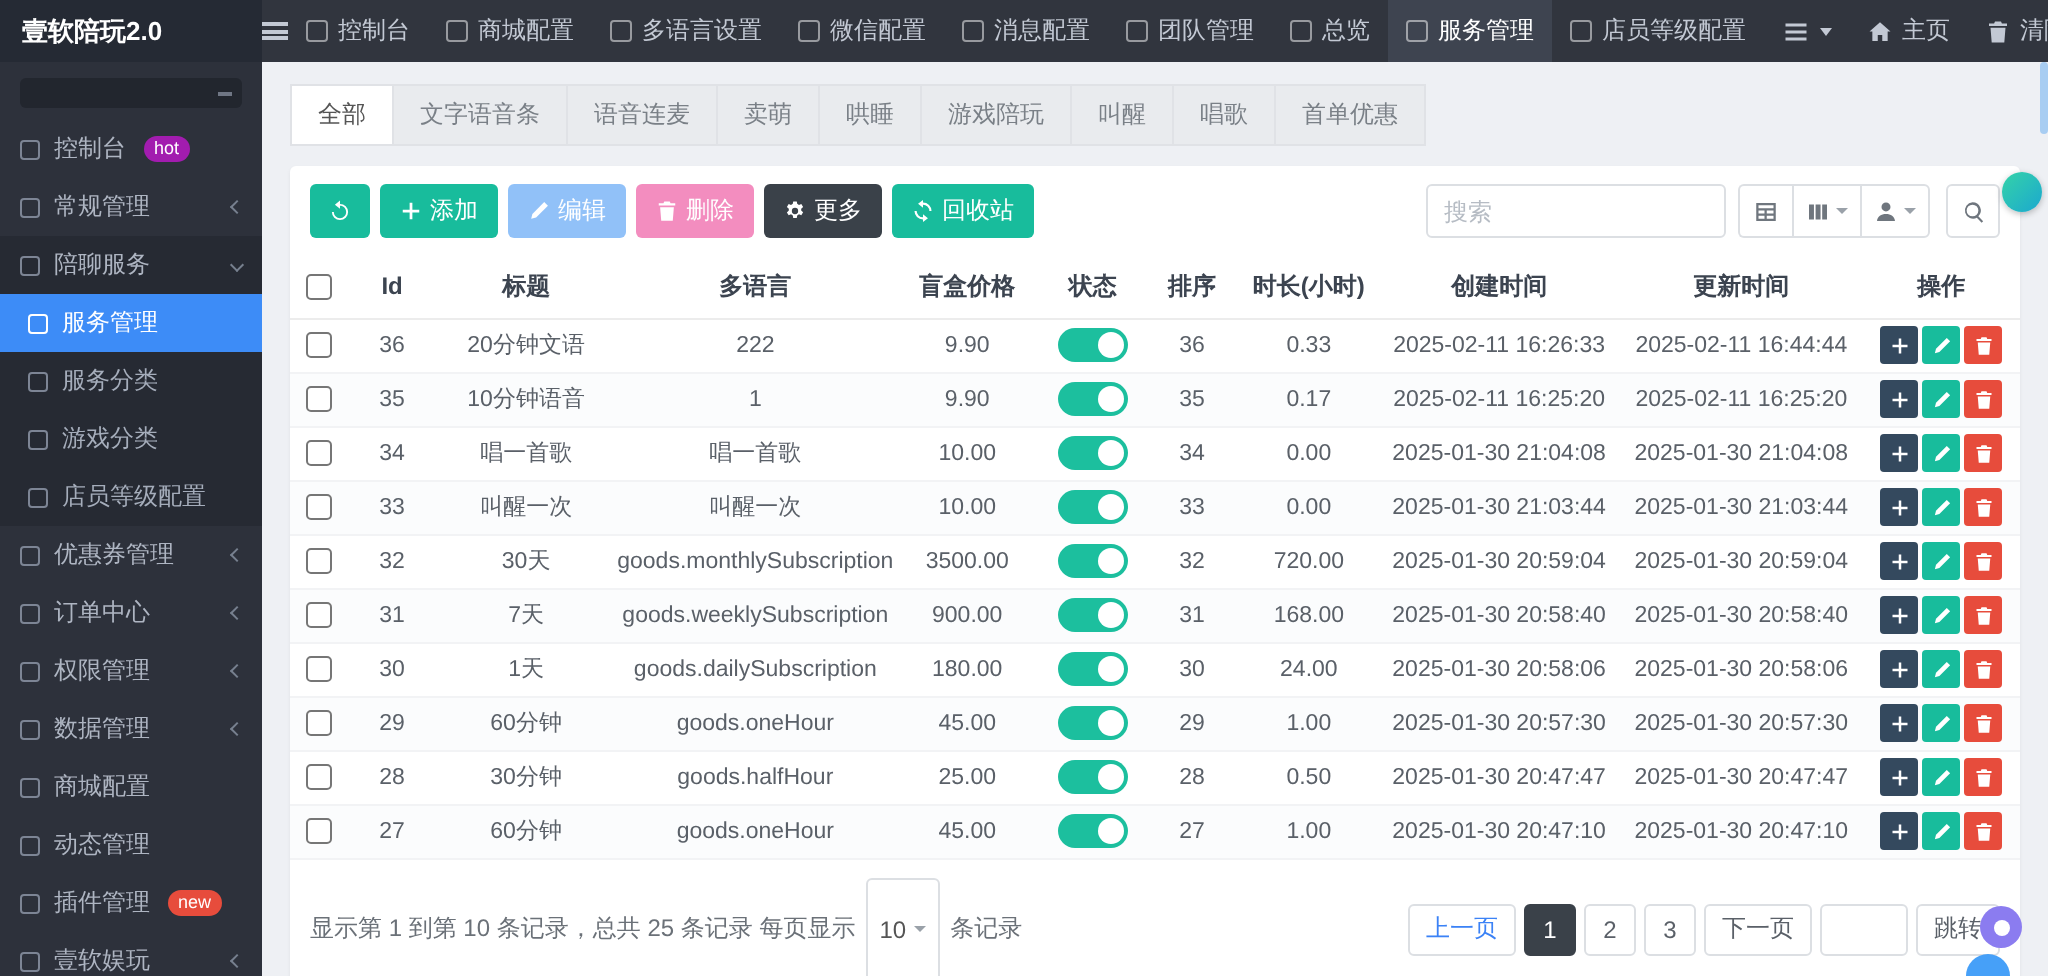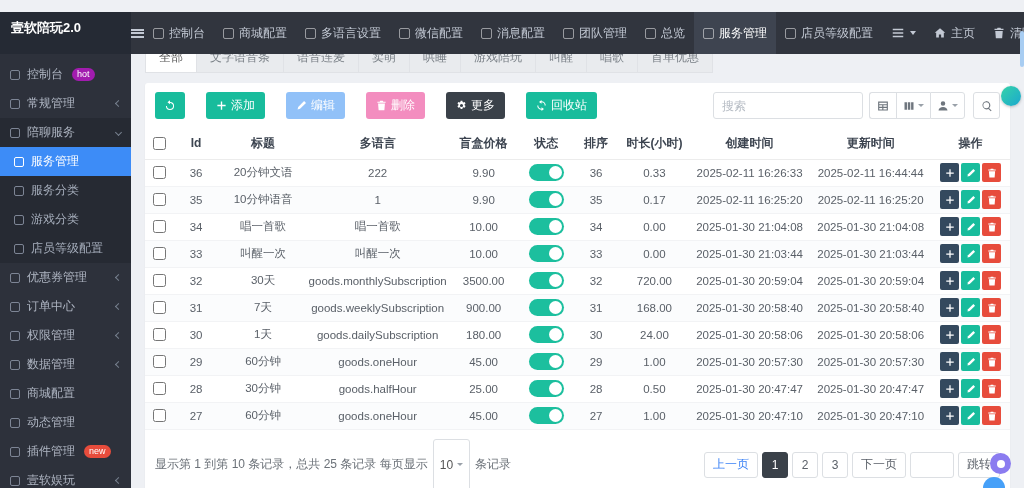--- a/index.html
+++ b/index.html
@@ -2,21 +2,21 @@
 <html><head>
 <meta charset="utf-8">
 <style>
 *{margin:0;padding:0;box-sizing:border-box}
 html,body{width:1024px;height:488px;overflow:hidden}
 body{font-family:"Liberation Sans","DejaVu Sans",sans-serif;font-size:12px;background:#eef0f4;position:relative;color:#555}
 .ico{display:inline-block;line-height:0}
 .ico svg{width:100%;height:100%;fill:currentColor}
 .s11{width:11px;height:11px}.s12{width:12px;height:12px}.s14{width:14px;height:14px}
 
-.topbar{position:absolute;top:12px;left:0;width:100%;height:42px;background:#31353e;display:flex;align-items:stretch;z-index:20}
+.topbar{position:absolute;top:0;left:0;width:100%;height:31px;background:#31353e;display:flex;align-items:stretch;z-index:20}
 .brand{width:131px;min-width:131px;background:#252a34;color:#fff;font-size:13px;font-weight:bold;line-height:31px;padding-left:11px;white-space:nowrap}
 .hamb-wrap{width:32px;display:flex;align-items:center;justify-content:center;cursor:pointer}
 .hamb{width:13px;height:9px;border-top:2px solid #c3c9d4;border-bottom:2px solid #c3c9d4;position:relative}
 .hamb::after{content:"";position:absolute;left:0;top:1.5px;width:100%;height:2px;background:#c3c9d4}
 .tn{display:flex;align-items:stretch}
 .tn-item{display:flex;align-items:center;gap:5px;padding:0 9px;color:#c3c9d4;font-size:12px;cursor:pointer;white-space:nowrap}
 .tn-item.active{background:#3e4450;color:#fff}
 .mini-ico{width:11px;height:11px;min-width:11px;border:1.5px solid rgba(255,255,255,.5);border-radius:2px;display:inline-block}
 .tn-right{margin-left:auto;display:flex;align-items:stretch}
 .caret-d{width:0;height:0;border-left:3.5px solid transparent;border-right:3.5px solid transparent;border-top:4px solid #c3c9d4;display:inline-block}
@@ -35,21 +35,21 @@
 .sb-subitem{display:flex;align-items:center;gap:7px;height:29px;padding:0 10px 0 14px;color:#a5adbb;cursor:pointer;font-size:12px}
 .sb-subitem.active{background:#3d8cf7;color:#fff}
 .sb-subitem.active .sb-ico{border-color:#fff}
 
 .content{position:absolute;left:131px;top:31px;width:893px;height:457px;padding:11px 14px 0;overflow:hidden}
 .ftabs{display:flex;margin-bottom:10px}
 .ftab{padding:6px 13px;background:#e9ebee;border:1px solid #e0e2e6;border-right:none;color:#7a8087;cursor:pointer;white-space:nowrap}
 .ftab:last-child{border-right:1px solid #e0e2e6}
 .ftab.active{background:#fff;color:#555}
 .panel{background:#fff;border-radius:3px;box-shadow:0 1px 2px rgba(0,0,0,.06)}
-.toolbar{display:flex;padding:9px 10px;gap:21px}
+.toolbar{display:flex;padding:9px 10px;gap:5px}
 .btn{display:inline-flex;align-items:center;gap:4px;height:27px;padding:0 10px;border:none;border-radius:3px;color:#fff;font-size:12px;cursor:pointer;font-family:inherit}
 .btn.icon-only{padding:0 9px}
 .btn.teal{background:#18bc9c}.btn.blue{background:#4e9cf5}.btn.red{background:#ec4899}.btn.dark{background:#3a4149}
 .btn.dim{opacity:.62}
 .tb-right{margin-left:auto;display:flex;align-items:center;gap:6px}
 .search-input{width:150px;height:27px;border:1px solid #dcdfe3;border-radius:3px;padding:0 8px;font-size:12px;color:#555;font-family:inherit;outline:none;background:#fff}
 .search-input::placeholder{color:#b6bcc4}
 .btn-group{display:flex}
 .btn-w{display:inline-flex;align-items:center;justify-content:center;gap:3px;height:27px;min-width:27px;padding:0 6px;background:#fff;border:1px solid #dcdfe3;color:#6f767e;cursor:pointer}
 .btn-group .btn-w{border-right-width:0}

